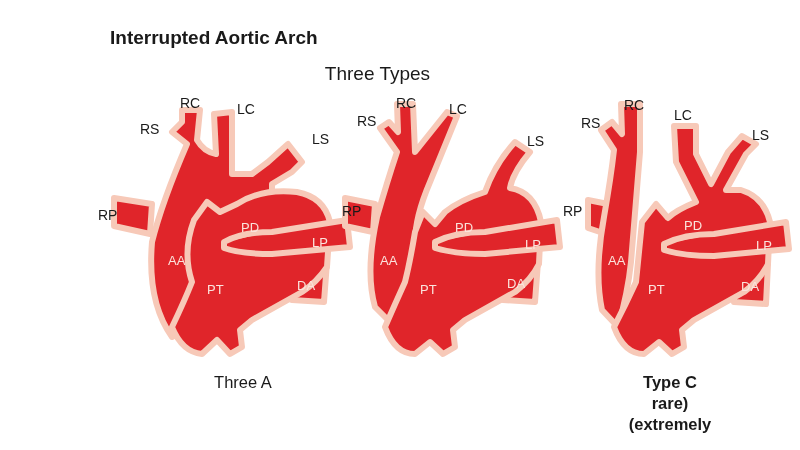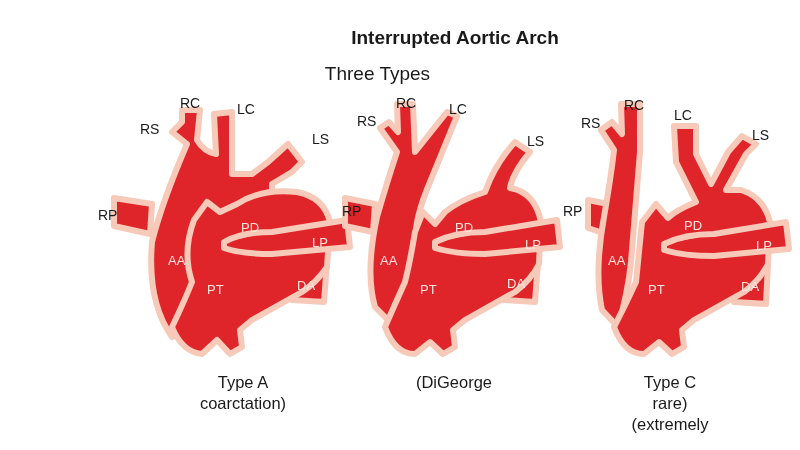--- a/index.html
+++ b/index.html
@@ -1,17 +1,17 @@
 <!DOCTYPE html>
 <html><head>
 <meta charset="utf-8">
 <style>
   html, body { margin: 0; padding: 0; background: #ffffff; }
   body { width: 800px; height: 450px; position: relative; overflow: hidden; font-family: "Liberation Sans", sans-serif; }
-  .title { position: absolute; left: 0; width: 800px; top: 27px; text-align: center; font-weight: bold; font-size: 19px; color: #1a1a1a; padding-left: 110px; box-sizing: border-box; }
+  .title { position: absolute; left: 0; width: 800px; top: 27px; font-weight: bold; font-size: 19px; color: #1a1a1a; padding-left: 110px; box-sizing: border-box; }
   .subtitle { position: absolute; left: 0; width: 640px; top: 63px; text-align: center; font-size: 19px; color: #1a1a1a; padding-left: 115px; box-sizing: border-box; }
   .diagram { position: absolute; top: 92px; width: 250px; height: 270px; }
   .diagram svg { width: 250px; height: 270px; overflow: visible; }
   .vessel { fill: #e0252a; stroke: #f7c9b8; stroke-width: 6; stroke-linejoin: round; }
   .lbl-out { font-family: "Liberation Sans", sans-serif; font-size: 14px; fill: #1a1a1a; }
   .lbl-in { font-family: "Liberation Sans", sans-serif; font-size: 13px; fill: #fbe3dc; }
   .caption { position: absolute; top: 372px; width: 180px; text-align: center; font-size: 16.5px; line-height: 21px; color: #1a1a1a; }
   .caption div { white-space: nowrap; }
 </style>
 </head>
@@ -87,23 +87,21 @@
     <text class="lbl-out" x="7" y="124">RP</text>
     <text class="lbl-in" x="52" y="173">AA</text>
     <text class="lbl-in" x="128" y="138">PD</text>
     <text class="lbl-in" x="200" y="158">LP</text>
     <text class="lbl-in" x="92" y="202">PT</text>
     <text class="lbl-in" x="185" y="199">DA</text>
   </svg>
 </div>
 
 <div class="caption" style="left:153px;">
-  <div>Type A</div>
-  <div>coarctation)</div>
+  <div>Three A</div>
 </div>
 <div class="caption" style="left:364px;">
-  <div>(DiGeorge</div>
 </div>
-<div class="caption" style="left:580px;">
+<div class="caption" style="left:580px;font-weight:bold;">
   <div>Type C</div>
   <div>rare)</div>
   <div>(extremely</div>
 </div>
 
 </body></html>

